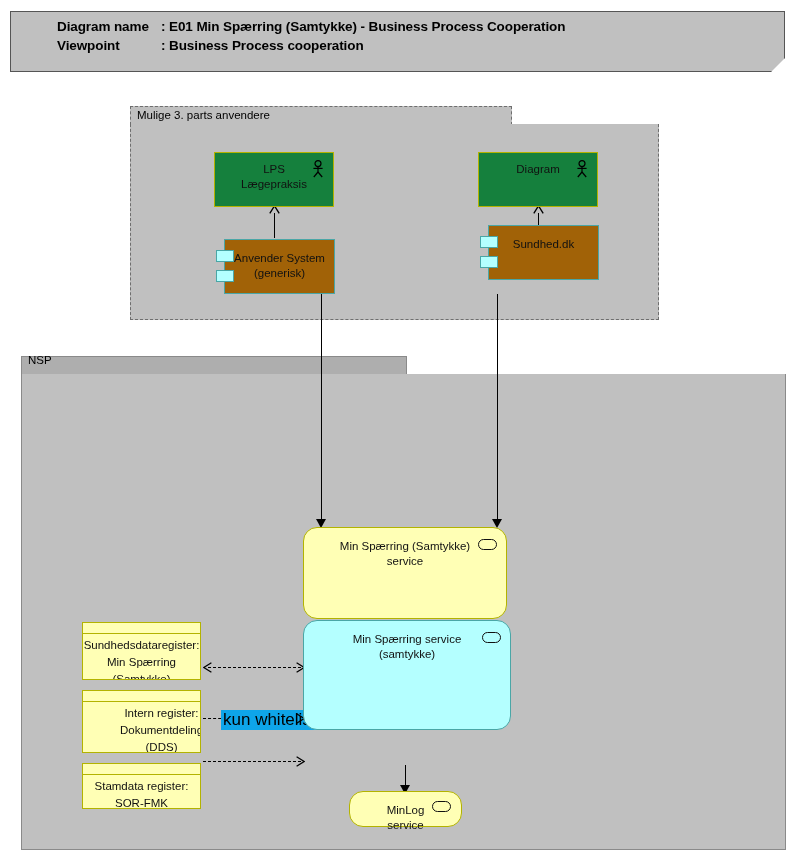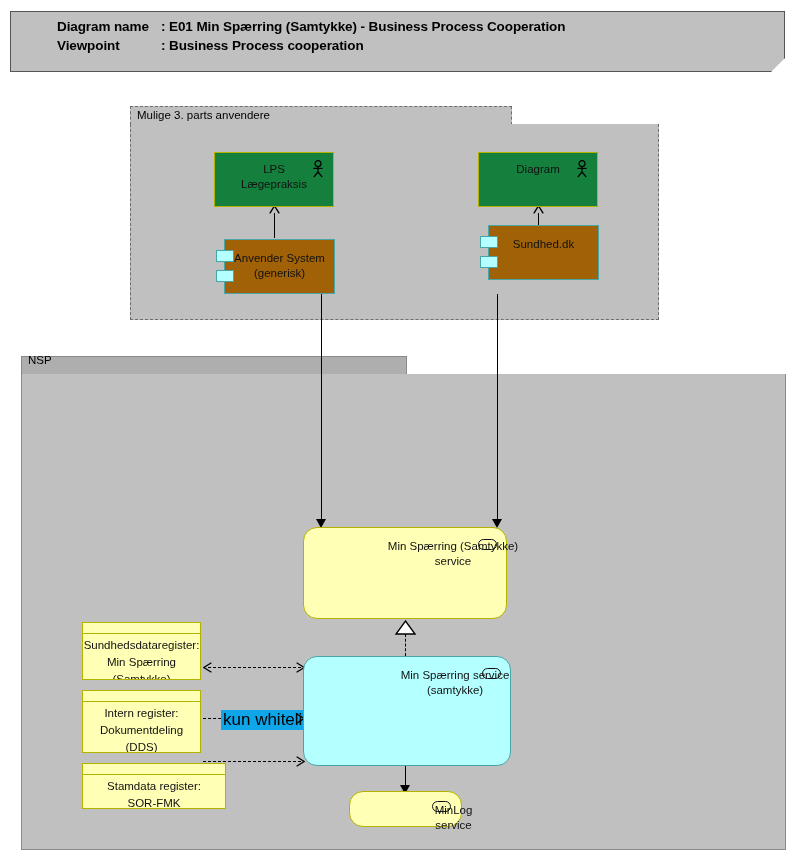--- a/index.html
+++ b/index.html
@@ -139,21 +139,21 @@
   }
   .comp-nub.n1 { top: 10px; }
   .comp-nub.n2 { top: 30px; }
 
   
   .service-box {
     border-radius: 14px;
   }
   .service-box.yellow { background: #ffffb5; border: 1px solid #b3b300; }
   .service-box.cyan   { background: #b4ffff; border: 1px solid #4aa6a6; }
-  .service-box .node-label { top: 11px; padding-left: 48px; }
+  .service-box .node-label { top: 11px; }
   .icon-service {
     position: absolute;
     right: 9px;
     top: 11px;
     width: 19px;
     height: 11px;
     border: 1.4px solid #111111;
     border-radius: 6px;
     background: transparent;
     box-sizing: border-box;
@@ -338,43 +338,43 @@
     <div class="comp-nub n2"></div>
     <div class="node-label">Sundhed.dk</div>
   </div>
 
   <div class="node service-box yellow" style="left:303px; top:527px; width:204px; height:92px;">
     <div class="node-label">Min Spærring (Samtykke)
 service</div>
     <div class="icon-service"></div>
   </div>
 
-  <div class="node service-box cyan" style="left:303px; top:656px; width:208px; height:110px;">
+  <div class="node service-box cyan" style="left:303px; top:620px; width:208px; height:110px;">
     <div class="node-label">Min Spærring service
 (samtykke)</div>
     <div class="icon-service"></div>
   </div>
 
   <div class="node service-box yellow" style="left:349px; top:791px; width:113px; height:36px;">
     <div class="node-label">MinLog
 service</div>
     <div class="icon-service" style="right:10px; top:9px;"></div>
   </div>
 
   <div class="node data-box" style="left:82px; top:622px; width:119px; height:58px;">
     <div class="data-band"></div>
     <div class="node-label" style="top:14px; line-height:17px;">Sundhedsdataregister: Min Spærring (Samtykke)</div>
   </div>
 
   <div class="node data-box" style="left:82px; top:690px; width:119px; height:63px;">
     <div class="data-band"></div>
-    <div class="node-label" style="top:14px; line-height:17px;">Intern register:
+    <div class="node-label" style="top:14px; line-height:17px;margin-left:20px;">Intern register:
 Dokumentdeling
 (DDS)</div>
   </div>
 
-  <div class="node data-box" style="left:82px; top:763px; width:144px; height:46px;">
+  <div class="node data-box" style="left:82px; top:763px; width:119px; height:46px;">
     <div class="data-band"></div>
     <div class="node-label" style="top:14px; line-height:17px;">Stamdata register:
 SOR-FMK</div>
   </div>
 
 </div>
 
 </body></html>

